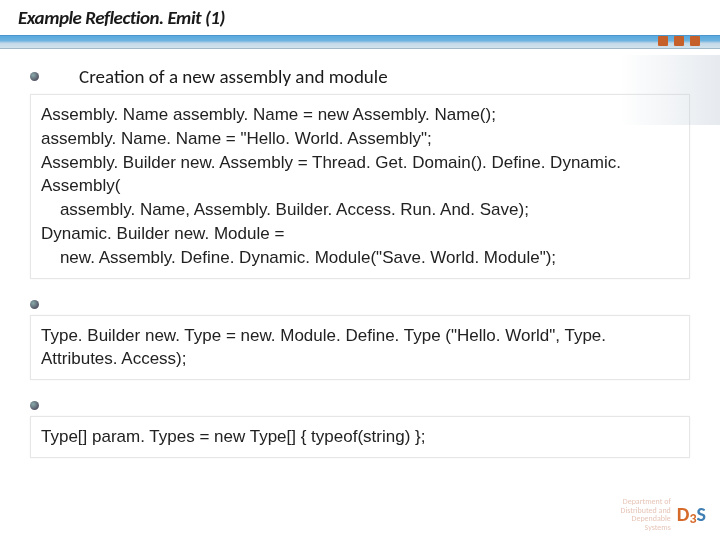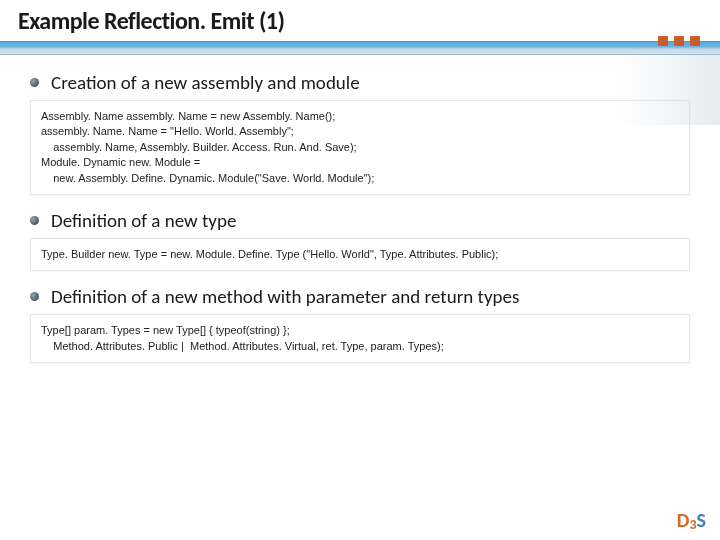--- a/index.html
+++ b/index.html
@@ -7,24 +7,25 @@
   body {
     font-family: "Segoe UI", "Calibri", Arial, sans-serif;
     background: #ffffff;
     position: relative;
     overflow: hidden;
   }
   .title-area {
     padding: 6px 18px 0 18px;
   }
   .title {
-    font-size: 24px;
+    font-size: 19px;
     font-weight: 700;
     color: #1a1a1a;
     letter-spacing: -0.5px;
+    font-style: italic;
   }
   .ribbon {
     margin-top: 6px;
     height: 14px;
     background: linear-gradient(to bottom, #5aa9de 0%, #6eb3df 40%, #c3d9e8 60%, #d2e2ed 100%);
     border-top: 1px solid #4a96cc;
     border-bottom: 1px solid #9fb9c9;
   }
   .dots {
     position: absolute;
@@ -51,29 +52,30 @@
   .bullet {
     width: 9px; height: 9px;
     border-radius: 50%;
     background: radial-gradient(circle at 35% 35%, #8aa 0%, #556 70%);
     margin-top: 7px;
     flex-shrink: 0;
   }
   .section-title {
     font-size: 19px;
     color: #1a1a1a;
+    margin-left: 28px;
   }
   .code-block {
     margin-top: 4px;
     margin-left: 0;
     background: #ffffff;
     border: 1px solid #e6e6e6;
     padding: 8px 10px;
     font-family: Arial, Helvetica, sans-serif;
-    font-size: 11px;
+    font-size: 17px;
     line-height: 1.4;
     color: #222;
     box-shadow: 0 0 2px rgba(0,0,0,0.05);
   }
   .code-block .line { white-space: pre-wrap; }
   .footer-badge {
     position: absolute;
     right: 14px;
     bottom: 8px;
     display: flex;
@@ -121,48 +123,52 @@
 <div class="content">
 
   <div class="section">
     <div class="bullet-row">
       <div class="bullet"></div>
       <div class="section-title">Creation of a new assembly and module</div>
     </div>
     <div class="code-block">
       <div class="line">Assembly. Name assembly. Name = new Assembly. Name();</div>
       <div class="line">assembly. Name. Name = "Hello. World. Assembly";</div>
+      <div class="line">Assembly. Builder new. Assembly = Thread. Get. Domain(). Define. Dynamic. Assembly(</div>
       <div class="line">    assembly. Name, Assembly. Builder. Access. Run. And. Save);</div>
-      <div class="line">Module. Dynamic new. Module =</div>
+      <div class="line">Dynamic. Builder new. Module =</div>
       <div class="line">    new. Assembly. Define. Dynamic. Module("Save. World. Module");</div>
     </div>
   </div>
 
   <div class="section">
     <div class="bullet-row">
       <div class="bullet"></div>
-      <div class="section-title">Definition of a new type</div>
     </div>
     <div class="code-block">
-      <div class="line">Type. Builder new. Type = new. Module. Define. Type ("Hello. World", Type. Attributes. Public);</div>
+      <div class="line">Type. Builder new. Type = new. Module. Define. Type ("Hello. World", Type. Attributes. Access);</div>
     </div>
   </div>
 
   <div class="section">
     <div class="bullet-row">
       <div class="bullet"></div>
-      <div class="section-title">Definition of a new method with parameter and return types</div>
     </div>
     <div class="code-block">
       <div class="line">Type[] param. Types = new Type[] { typeof(string) };</div>
-      <div class="line">    Method. Attributes. Public |  Method. Attributes. Virtual, ret. Type, param. Types);</div>
     </div>
   </div>
 
 </div>
 
 <div class="footer-badge">
+  <div class="dept">
+    <div>Department of</div>
+    <div>Distributed and</div>
+    <div>Dependable</div>
+    <div>Systems</div>
+  </div>
   <div class="d3s-logo">
     <span class="d">D</span>
     <span class="n3">3</span>
     <span class="s">S</span>
   </div>
 </div>
 
 </body></html>

